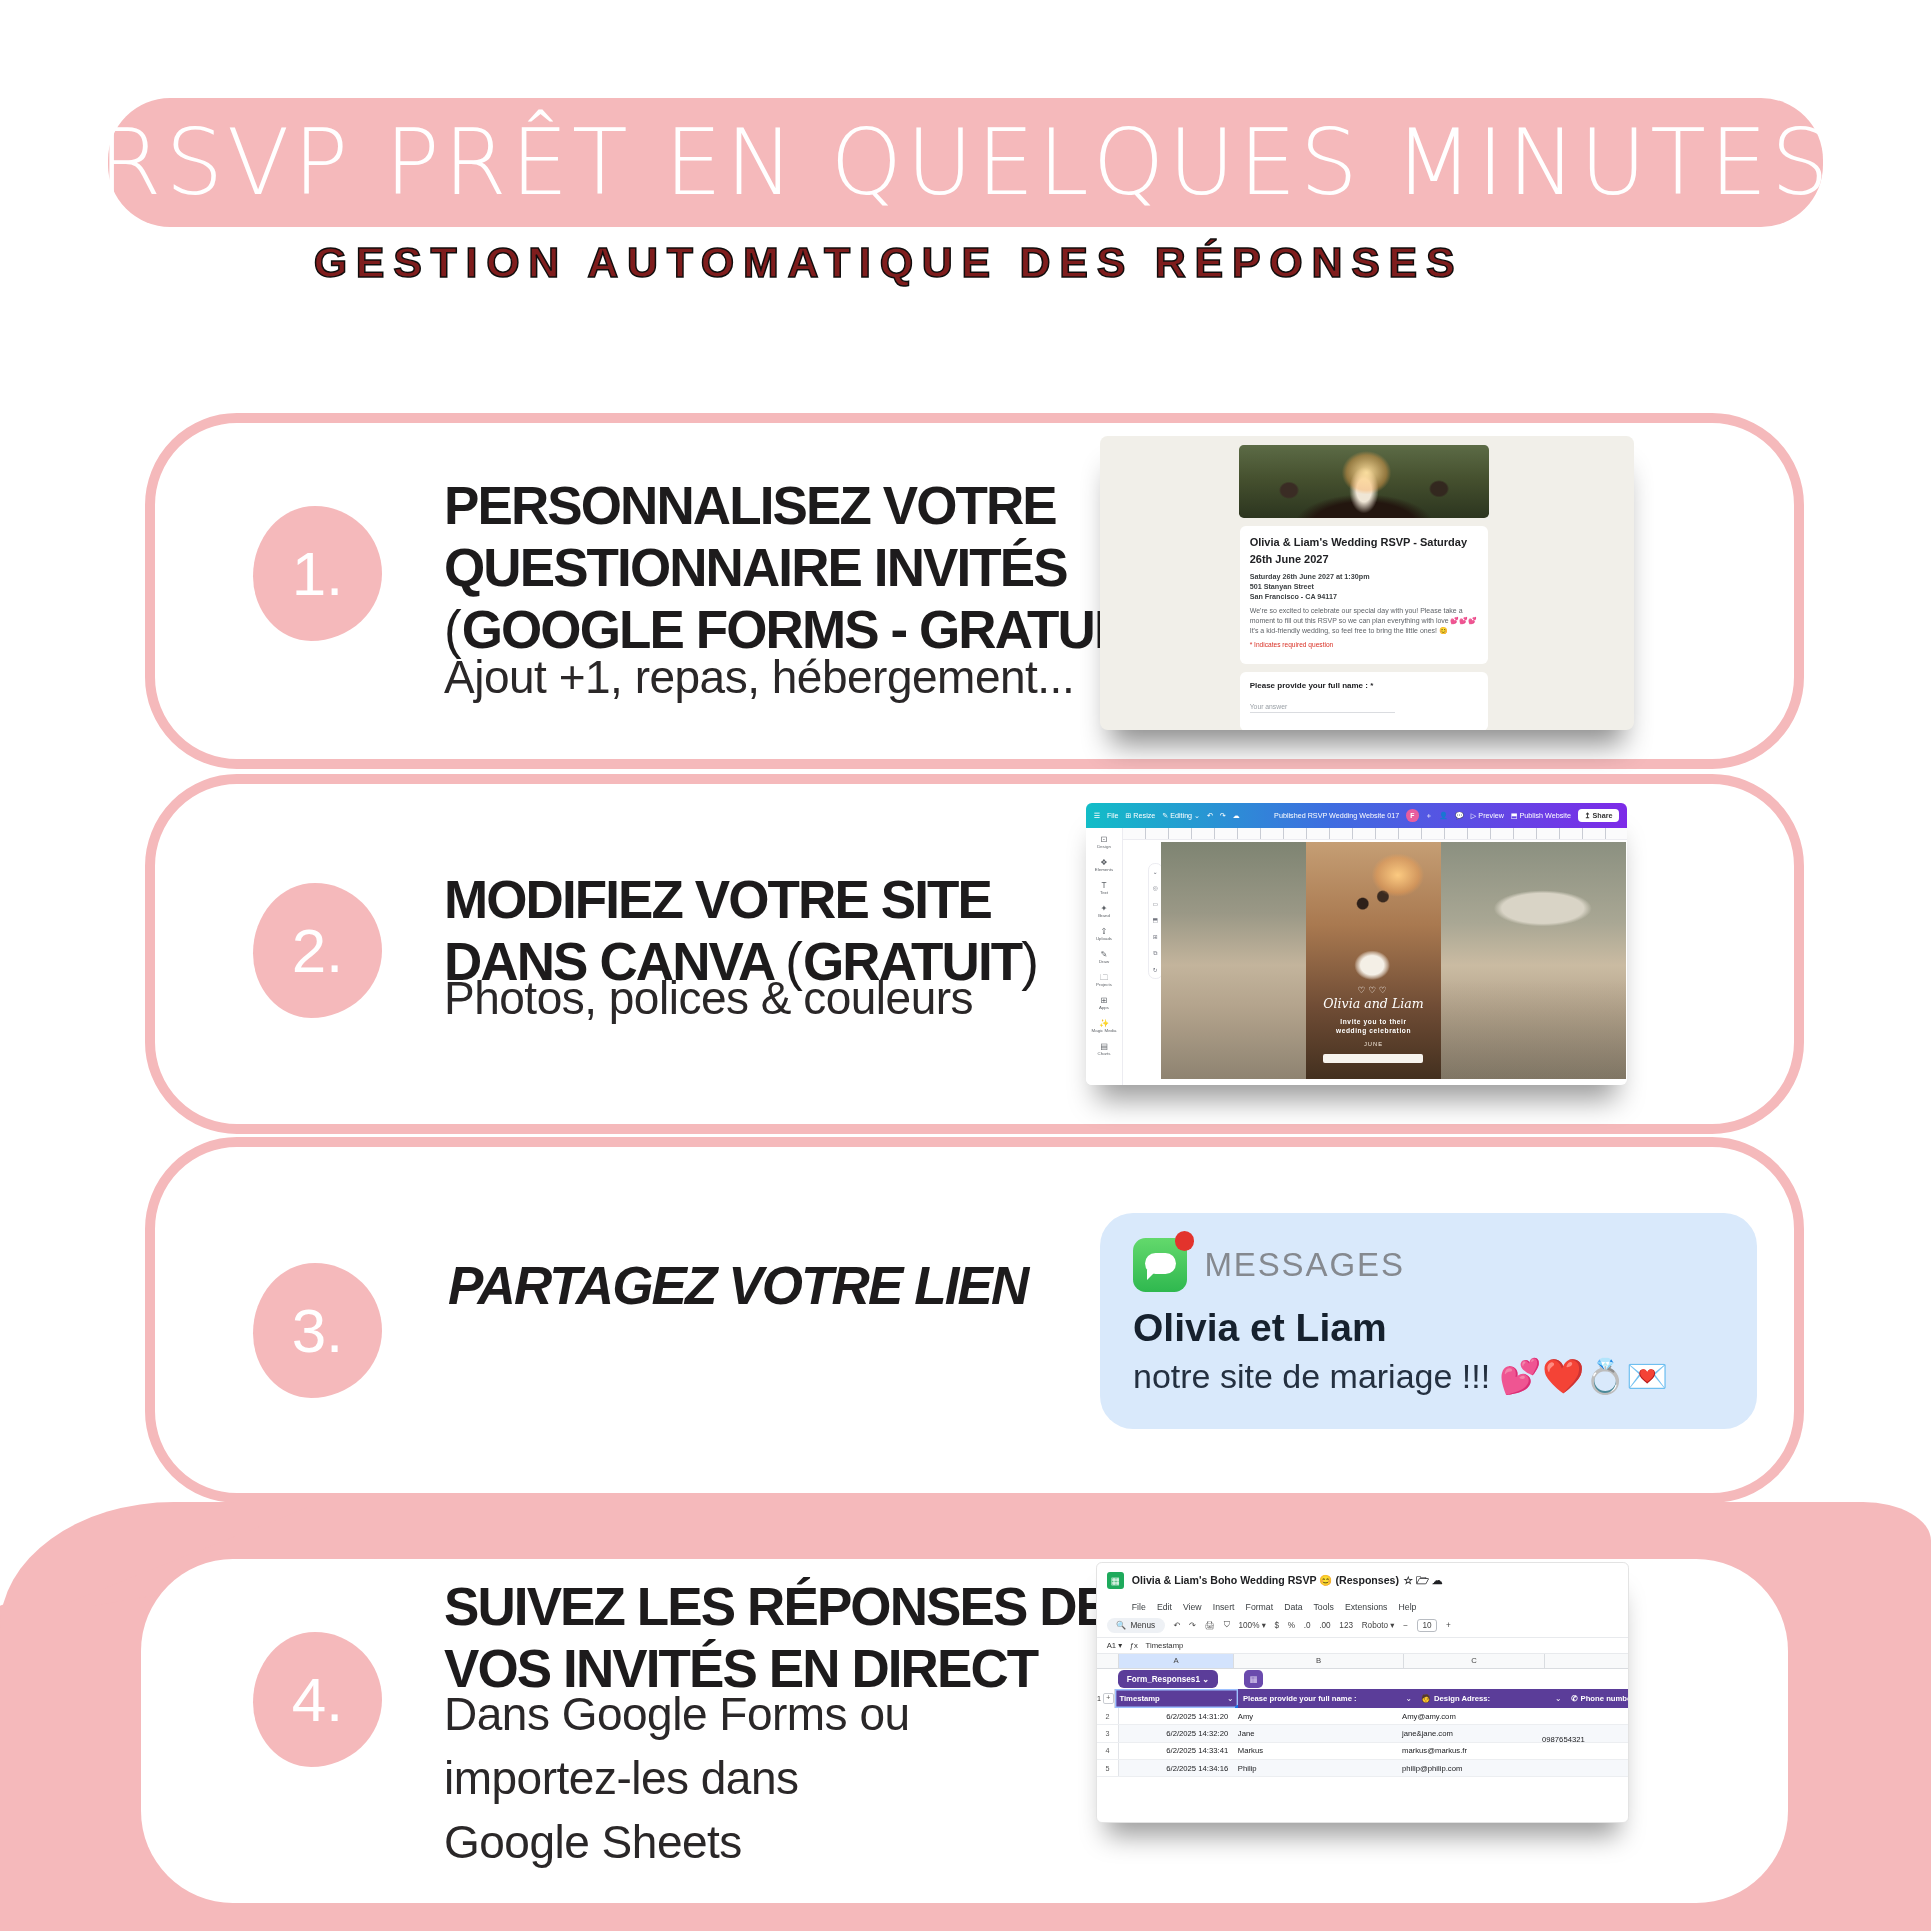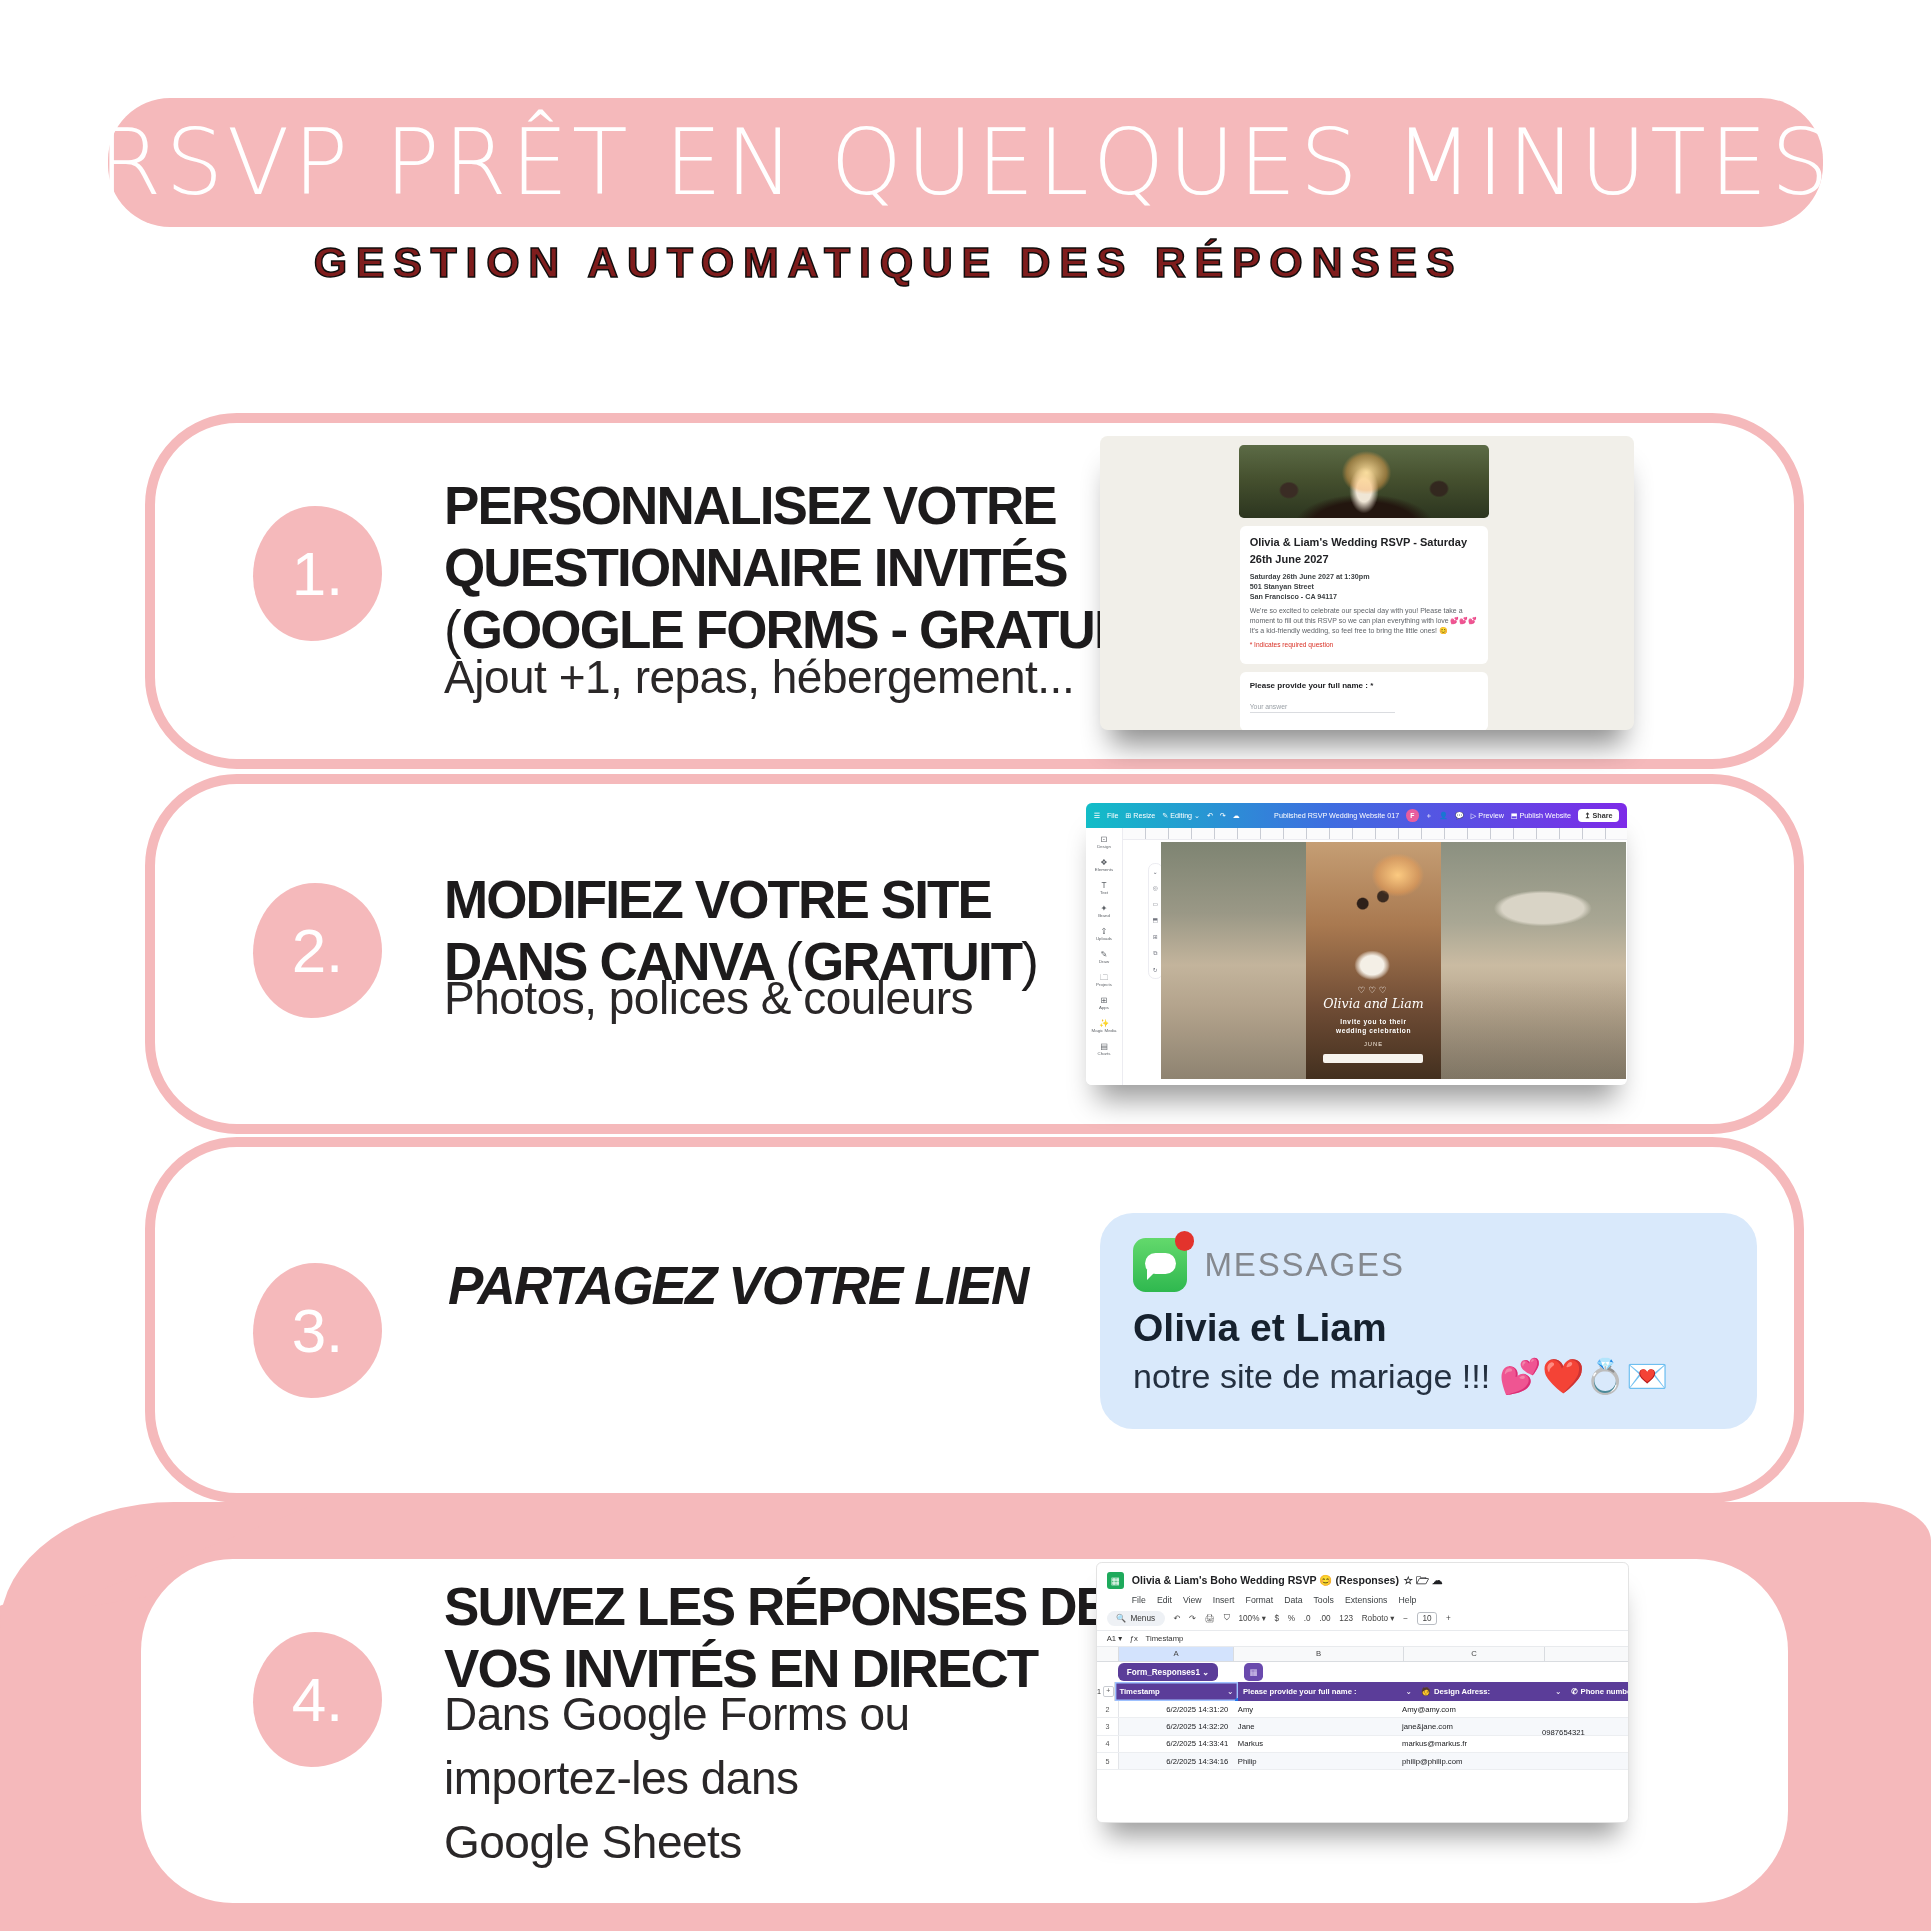--- a/index.html
+++ b/index.html
@@ -114,21 +114,21 @@
   .msg-app{font-size:33px;color:#85898f;letter-spacing:1.9px;}
   .msg-sender{margin-top:13.5px;font-size:39px;font-weight:700;color:#16212e;}
   .msg-body{margin-top:5.8px;font-size:34px;line-height:43px;color:#243040;}
 
   
   .sheets{left:1096px;top:1562px;width:533px;height:261px;background:#fff;border-radius:5.8px;
           box-shadow:0 23px 25px -9.7px rgba(0,0,0,.4);overflow:hidden;border:1px solid #e3e3e3;box-sizing:border-box;}
   .sh-title-row{display:flex;align-items:flex-start;gap:7.7px;padding:6.8px 9.7px 0 9.7px;}
   .sh-icon{width:17.4px;height:17.4px;border-radius:2.9px;background:#1eaa5c;display:flex;align-items:center;justify-content:center;color:#fff;font-size:9.7px;flex:none;margin-top:1.9px;}
   .sh-title{font-size:10.6px;font-weight:600;color:#202124;white-space:nowrap;}
-  .sh-menus{font-size:8.7px;color:#3c4043;margin-top:4px;word-spacing:8.7px;}
+  .sh-menus{font-size:8.7px;color:#3c4043;margin-top:11px;word-spacing:8.7px;}
   .sh-toolbar{display:flex;align-items:center;gap:8.7px;padding:5.8px 9.7px 3.9px 9.7px;font-size:8.2px;color:#444;}
   .sh-pill{background:#eef1f5;border-radius:9.7px;padding:2.9px 9.7px;display:flex;gap:3.9px;align-items:center;color:#333;}
   .sh-sz{border:1px solid #b8bcc2;border-radius:2.9px;padding:1px 4.8px;}
   .sh-formula{display:flex;align-items:center;gap:7.7px;font-size:7.7px;color:#333;padding:2.9px 9.7px;border-top:1px solid #e8eaed;border-bottom:1px solid #e8eaed;}
   .sh-colheads{display:flex;height:13.5px;font-size:7.7px;color:#444;border-bottom:1px solid #d9dce0;}
   .sh-corner{width:21px;border-right:1px solid #d9dce0;background:#f8f9fa;}
   .sh-col{display:flex;align-items:center;justify-content:center;border-right:1px solid #d9dce0;background:#f8f9fa;}
   .sh-colA{width:114px;background:#d3e3fd;}
   .sh-colB{width:169px;} .sh-colC{width:140px;} .sh-colD{flex:1;border-right:none;}
   .sh-tabrow{position:relative;height:20px;}

